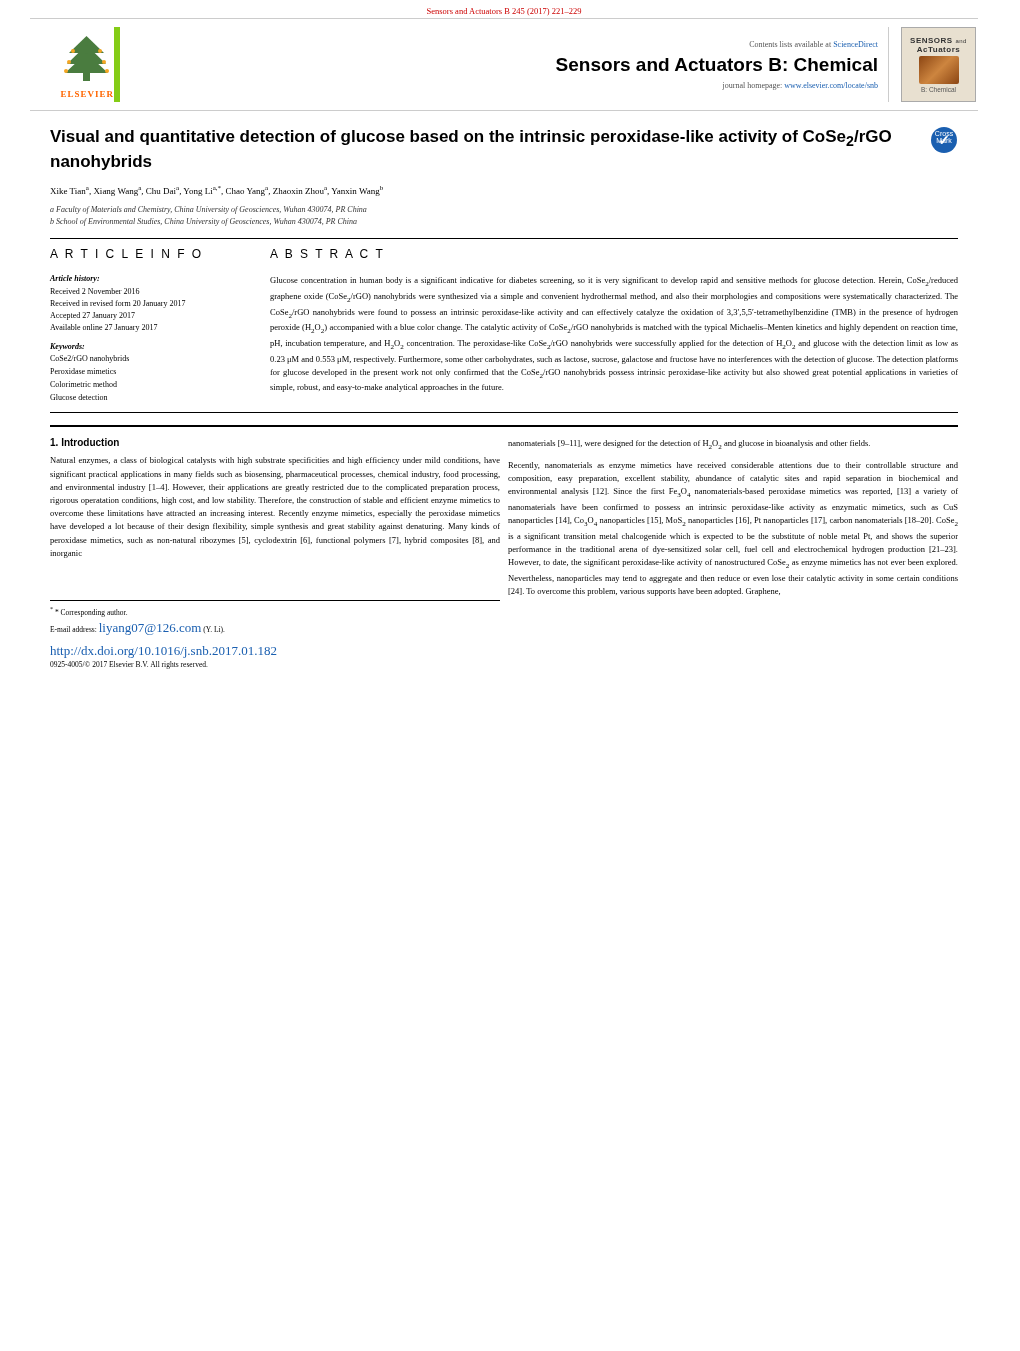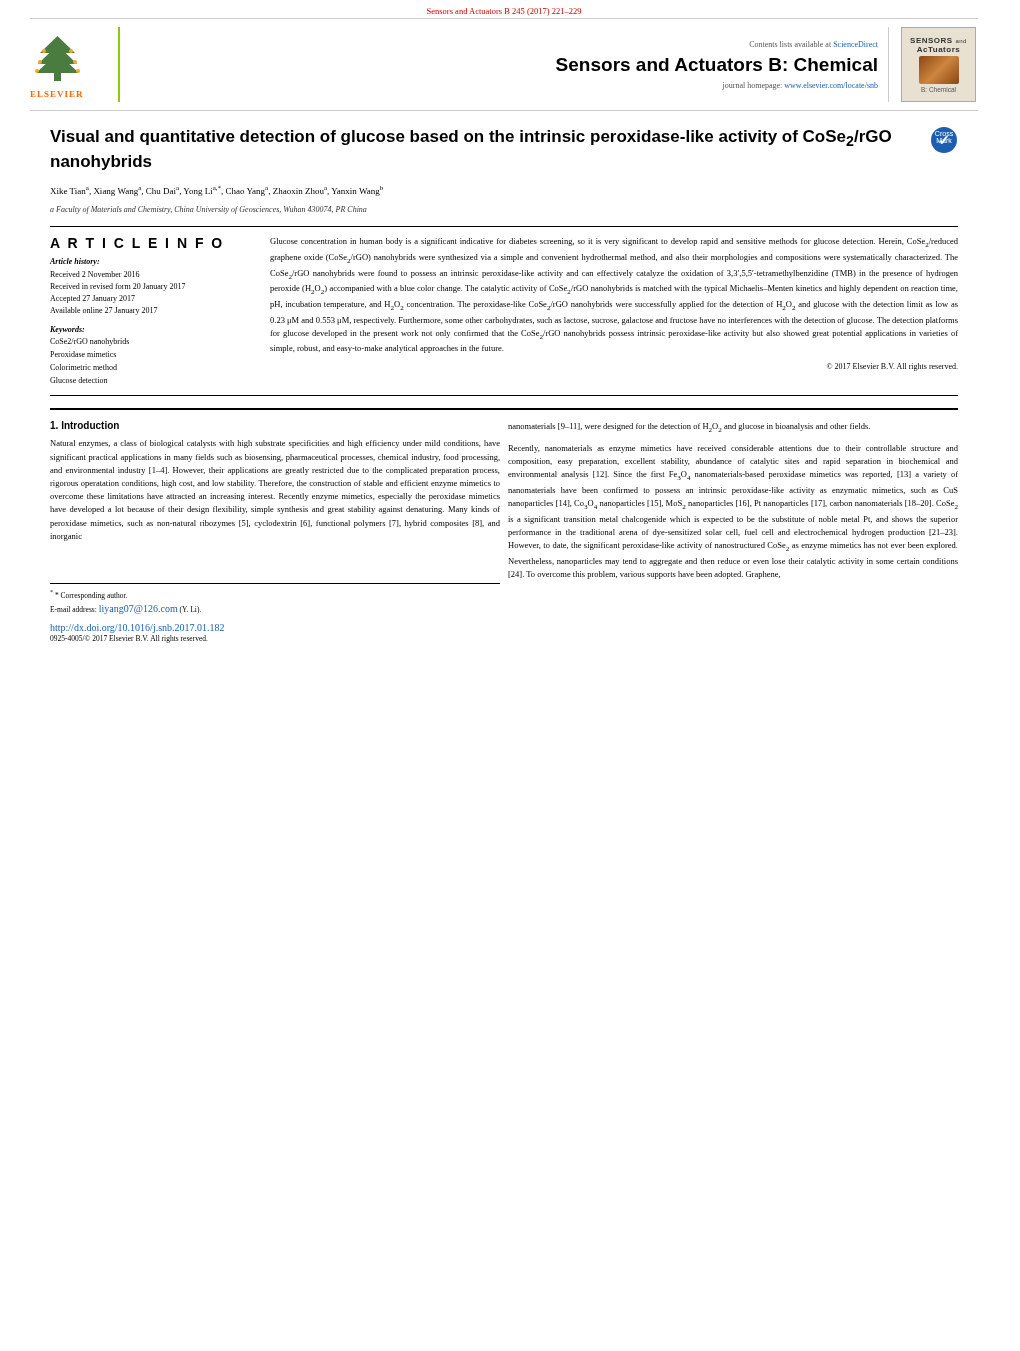--- a/index.html
+++ b/index.html
@@ -32,24 +32,23 @@
       align-items: stretch;
       border-top: 1px solid #ccc;
       border-bottom: 1px solid #ccc;
       margin: 0 30px;
       padding: 8px 0;
     }
     .elsevier-logo {
       width: 90px;
       display: flex;
       flex-direction: column;
-      align-items: flex-start;
+      align-items: flex-end;
       justify-content: center;
-      border-right: 2px solid #84cc16;
-      padding-right: 10px;
+      border-right: 6px solid #84cc16;
       margin-right: 10px;
     }
     .elsevier-logo .logo-tree {
       width: 55px;
       height: 55px;
     }
     .elsevier-logo .elsevier-text {
       font-size: 9px;
       font-weight: bold;
       color: #f60;
@@ -176,26 +175,26 @@
     .col-left {
       width: 200px;
       min-width: 200px;
     }
     .col-right {
       flex: 1;
     }
 
     
     .section-heading {
-      font-size: 14px;
+      font-size: 12px;
       font-family: Arial, sans-serif;
       letter-spacing: 2px;
       text-transform: uppercase;
-      font-weight: bold;
-      margin-bottom: 6px;
+      font-weight: normal;
+      margin-bottom: 13px;
       color: #000;
     }
     .article-history {
       font-size: 8px;
       font-style: italic;
       font-weight: bold;
       margin-bottom: 3px;
     }
     .history-item {
       font-size: 8px;
@@ -265,21 +264,21 @@
     }
     .footnote-text {
       font-size: 7.5px;
       line-height: 1.5;
       color: #000;
     }
     .footnote-text sup { font-size: 6px; }
     .doi-link {
       color: #1a5fb0;
       text-decoration: none;
-      font-size: 10px;
+      font-size: 13px;
       margin-top: 39px;
     }
 
     
     .tree-svg { display: block; }
   </style>
 </head>
 <body>
 
 <div class="page">
@@ -351,20 +350,21 @@
     </div>
 
     <div class="authors">
       <span>
         Xike Tian<sup>a</sup>, Xiang Wang<sup>a</sup>, Chu Dai<sup>a</sup>, Yong Li<sup>a,*</sup>, Chao Yang<sup>a</sup>, Zhaoxin Zhou<sup>a</sup>, Yanxin Wang<sup>b</sup>
       </span>
     </div>
 
     <div class="affiliations">
       <div>a Faculty of Materials and Chemistry, China University of Geosciences, Wuhan 430074, PR China</div>
+      <div>b School of Environmental Studies, China University of Geosciences, Wuhan 430074, PR China</div>
     </div>
 
     <hr class="divider">
 
     <div class="two-col">
 
       <div class="col-left">
         <div class="section-heading">A R T I C L E   I N F O</div>
         <div class="article-history">Article history:</div>
         <div class="history-item">Received 2 November 2016</div>
@@ -373,24 +373,24 @@
         <div class="history-item">Available online 27 January 2017</div>
 
         <div class="keywords-label">Keywords:</div>
         <div class="keyword-item">CoSe2/rGO nanohybrids</div>
         <div class="keyword-item">Peroxidase mimetics</div>
         <div class="keyword-item">Colorimetric method</div>
         <div class="keyword-item">Glucose detection</div>
       </div>
 
       <div class="col-right">
+        <div class="section-heading">A B S T R A C T</div>
         <div class="abstract-text">
           Glucose concentration in human body is a significant indicative for diabetes screening, so it is very significant to develop rapid and sensitive methods for glucose detection. Herein, CoSe<sub>2</sub>/reduced graphene oxide (CoSe<sub>2</sub>/rGO) nanohybrids were synthesized via a simple and convenient hydrothermal method, and also their morphologies and compositions were systematically characterized. The CoSe<sub>2</sub>/rGO nanohybrids were found to possess an intrinsic peroxidase-like activity and can effectively catalyze the oxidation of 3,3′,5,5′-tetramethylbenzidine (TMB) in the presence of hydrogen peroxide (H<sub>2</sub>O<sub>2</sub>) accompanied with a blue color change. The catalytic activity of CoSe<sub>2</sub>/rGO nanohybrids is matched with the typical Michaelis–Menten kinetics and highly dependent on reaction time, pH, incubation temperature, and H<sub>2</sub>O<sub>2</sub> concentration. The peroxidase-like CoSe<sub>2</sub>/rGO nanohybrids were successfully applied for the detection of H<sub>2</sub>O<sub>2</sub> and glucose with the detection limit as low as 0.23 μM and 0.553 μM, respectively. Furthermore, some other carbohydrates, such as lactose, sucrose, galactose and fructose have no interferences with the detection of glucose. The detection platforms for glucose developed in the present work not only confirmed that the CoSe<sub>2</sub>/rGO nanohybrids possess intrinsic peroxidase-like activity but also showed great potential applications in varieties of simple, robust, and easy-to-make analytical approaches in the future.
         </div>
-        <div class="copyright-line">© 2017 Elsevier B.V. All rights reserved.</div>
       </div>
 
     </div>
 
     <hr class="divider">
 
     <div class="body-content">
       <div class="body-two-col">
 
         <div class="body-col">

